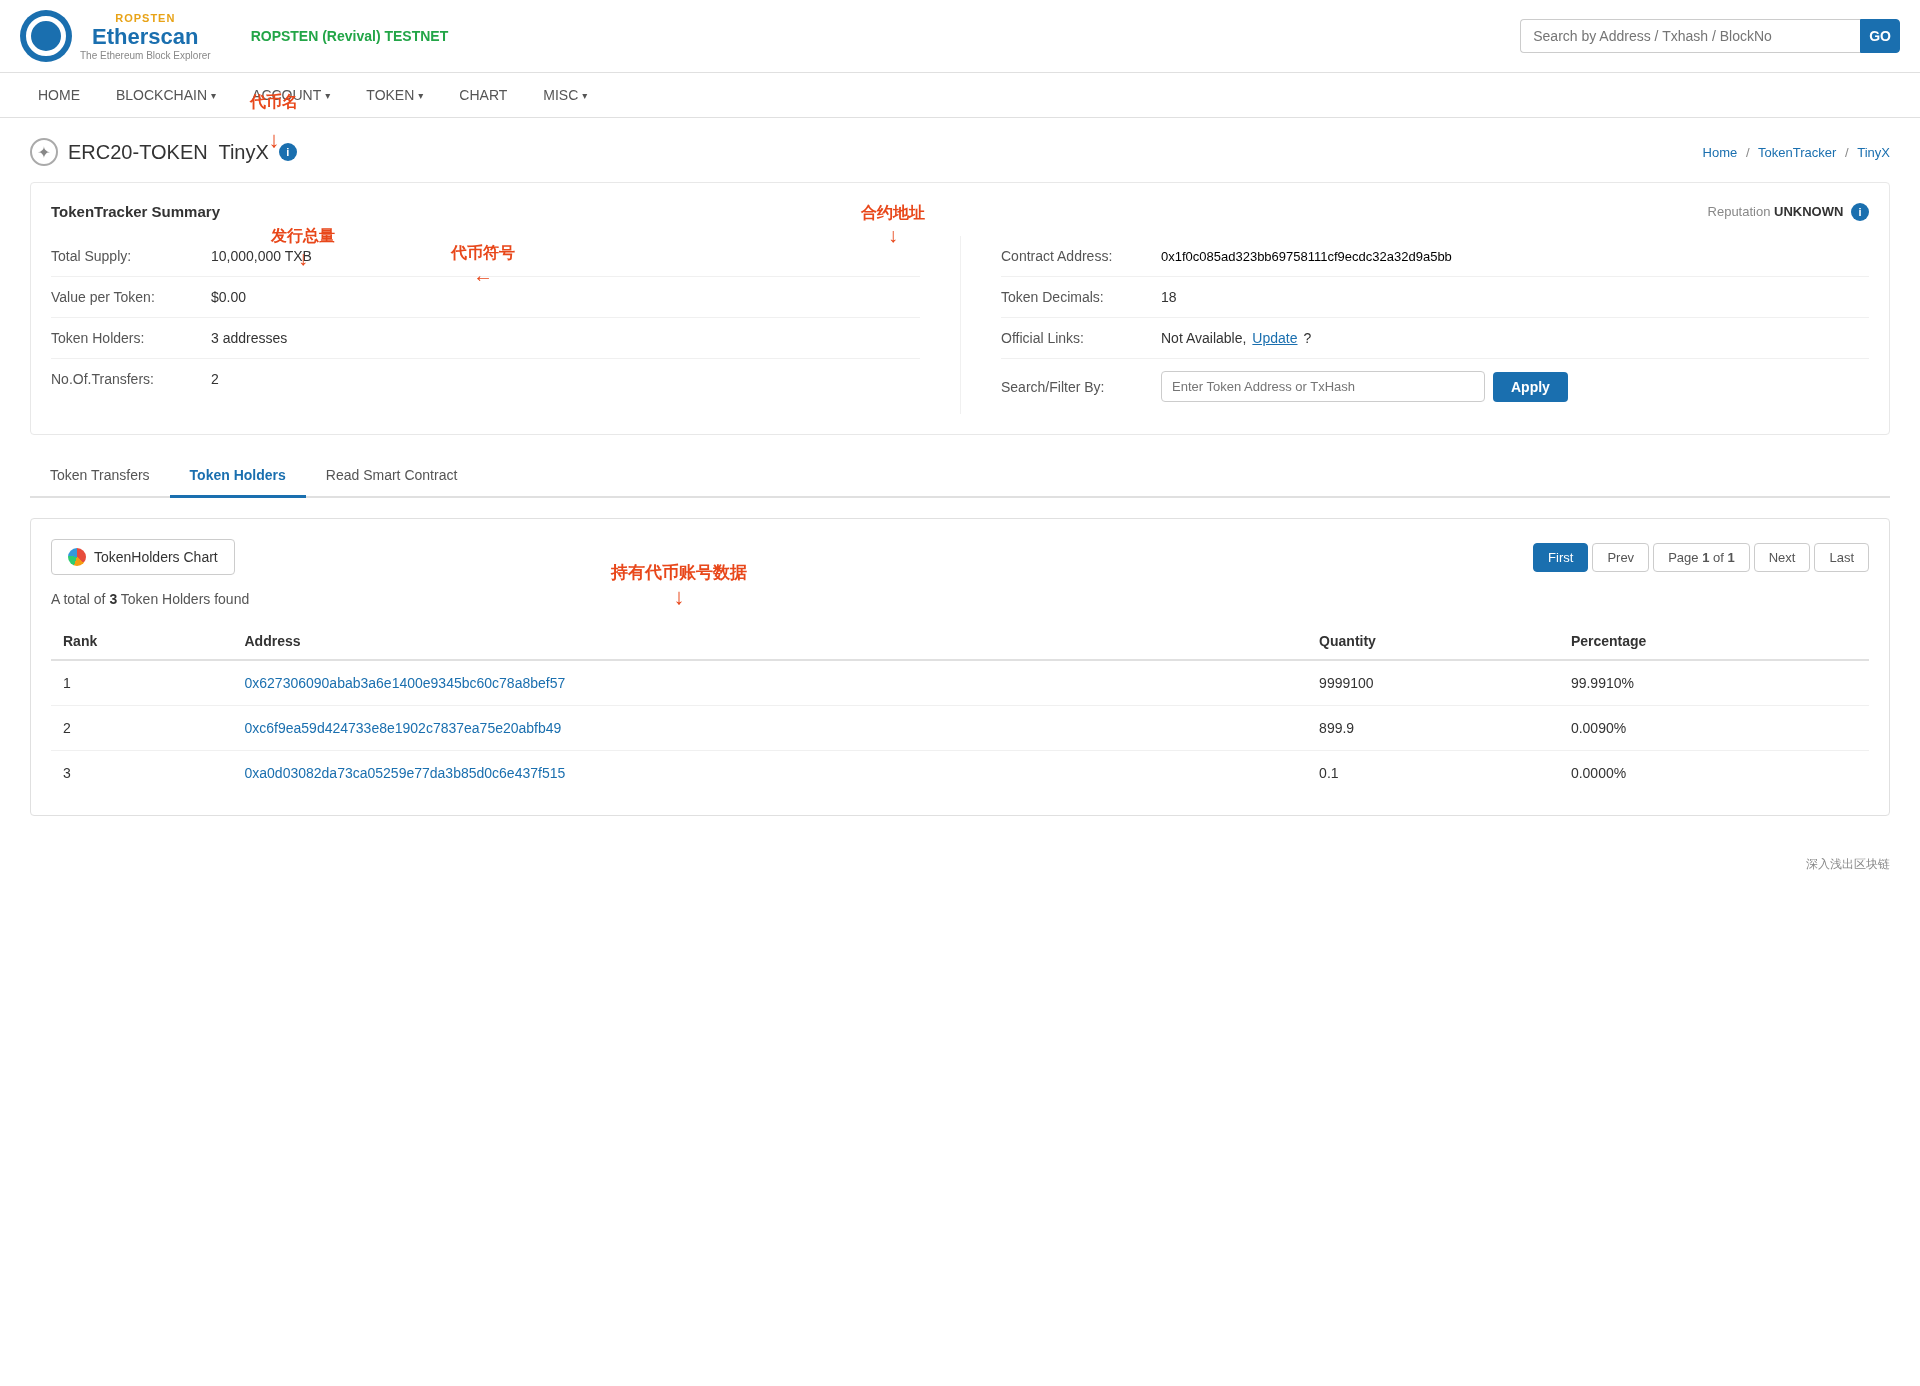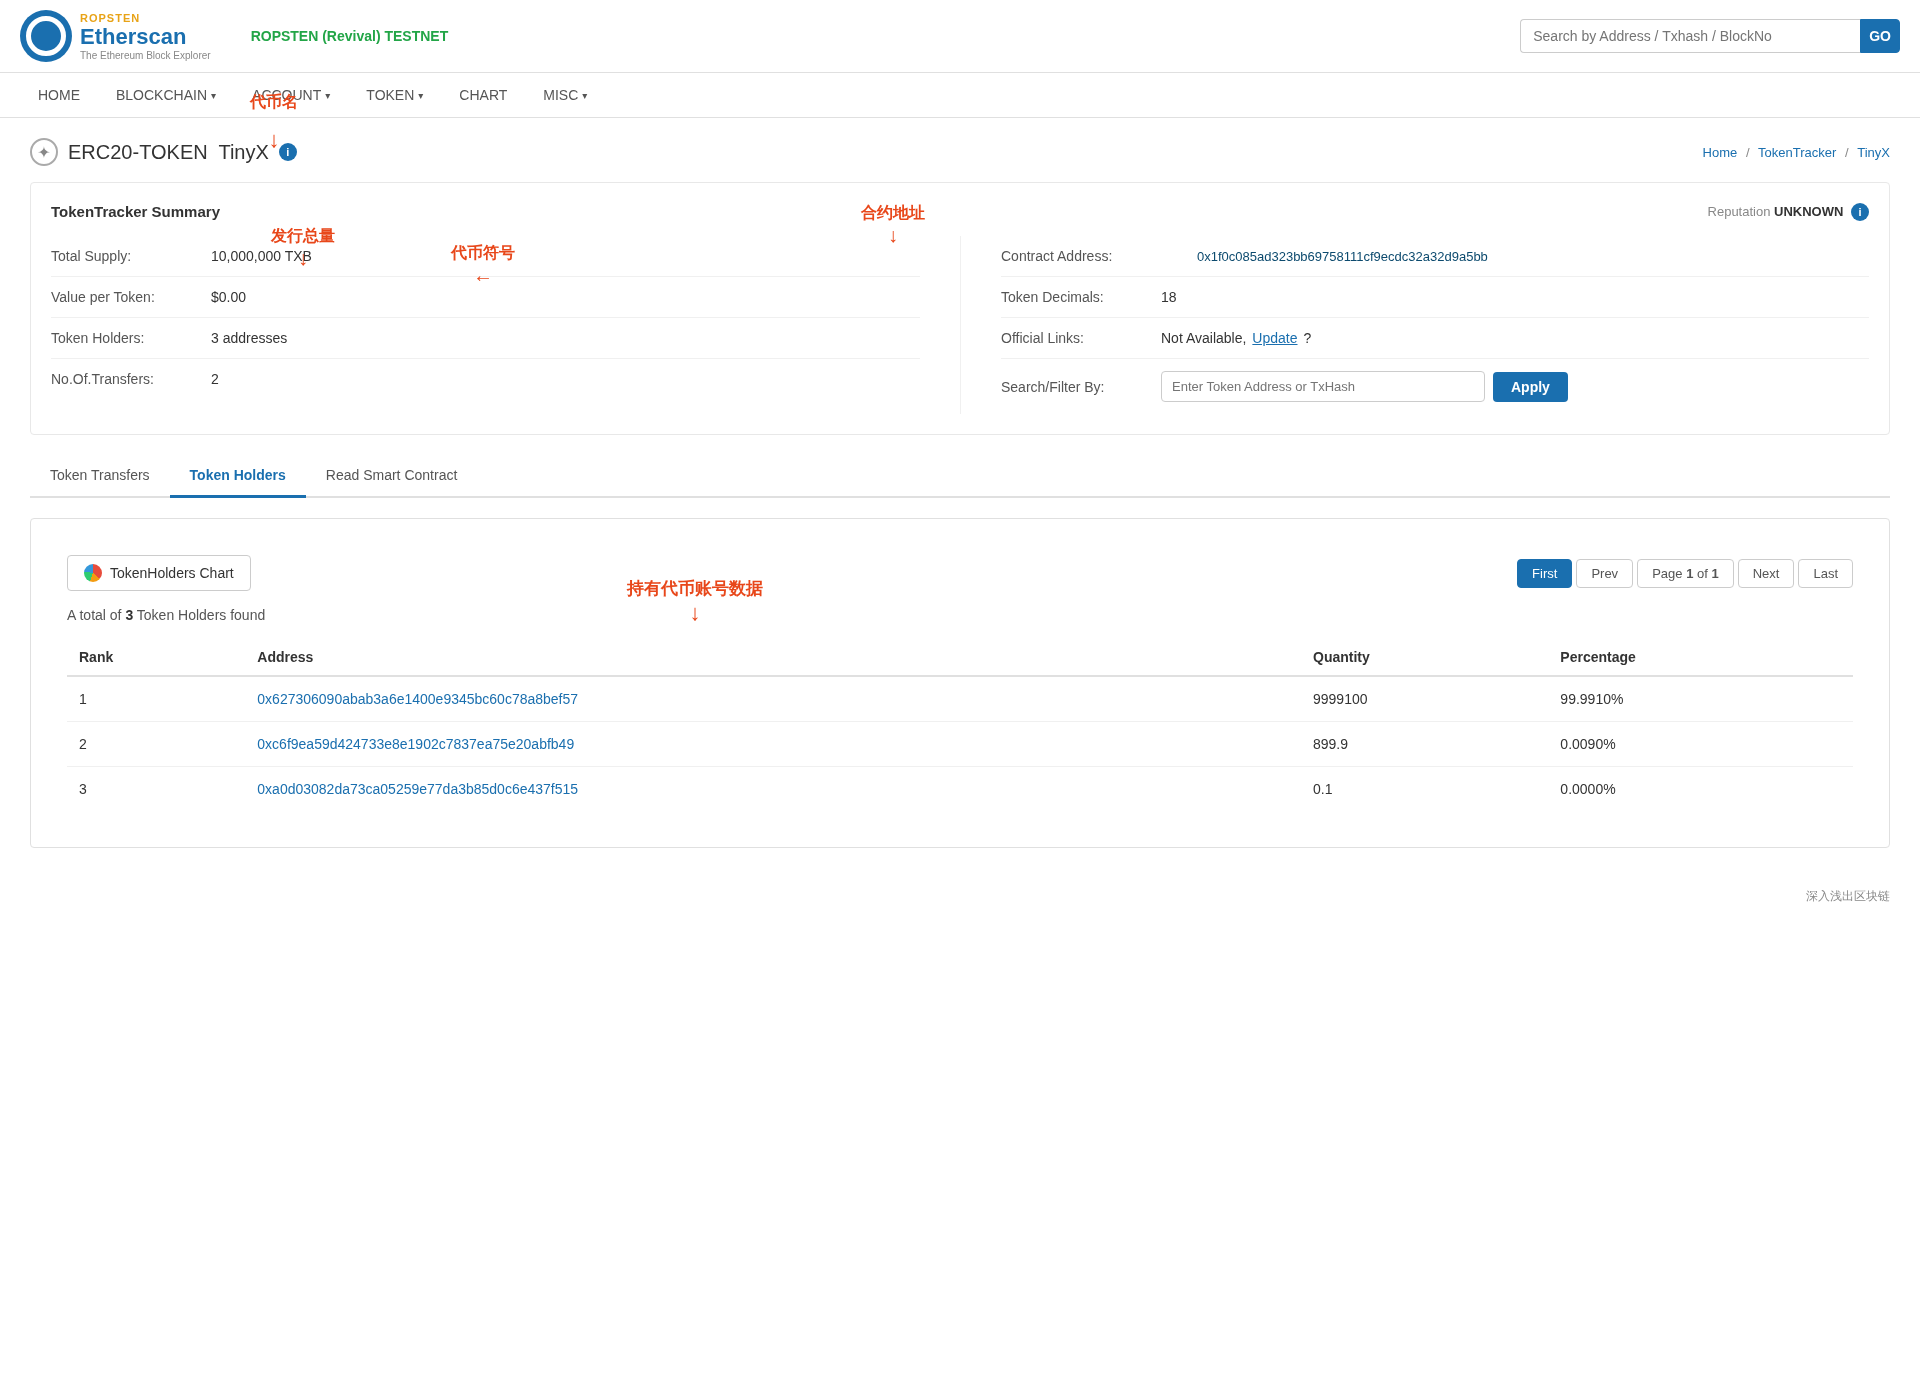--- a/index.html
+++ b/index.html
@@ -10,20 +10,21 @@
       display: flex;
       align-items: center;
       padding: 10px 20px;
       border-bottom: 1px solid #e0e0e0;
       background: #fff;
     }
     .logo-area {
       display: flex;
       align-items: center;
       margin-right: 40px;
+      text-align: center;
     }
     .logo-circle {
       width: 52px; height: 52px;
       background: #1a6faf;
       border-radius: 50%;
       display: flex; align-items: center; justify-content: center;
       margin-right: 8px;
       position: relative;
     }
     .logo-circle::before {
@@ -129,21 +130,21 @@
       gap: 0;
     }
     .summary-row {
       display: flex; align-items: center;
       padding: 12px 0;
       border-bottom: 1px solid #f0f0f0;
     }
     .summary-row:last-child { border-bottom: none; }
     .summary-label { width: 160px; color: #555; font-size: 14px; flex-shrink: 0; }
     .summary-value { color: #333; font-size: 14px; }
-    .summary-value.link { color: #0c4a6e; text-decoration: none; font-size: 13px; word-break: break-all; margin-left: 36px; }
+    .summary-value.link { color: #000000; text-decoration: none; font-size: 13px; word-break: break-all; }
 
     .summary-left { padding-right: 40px; }
     .summary-right { padding-left: 40px; border-left: 1px solid #f0f0f0; }
 
     .apply-filter {
       display: flex; align-items: center; gap: 8px;
     }
     .filter-input {
       padding: 7px 10px; border: 1px solid #ccc; border-radius: 4px;
       font-size: 13px; width: 324px; outline: none;
@@ -163,21 +164,21 @@
     .tab {
       padding: 12px 20px; cursor: pointer; font-size: 14px; color: #555;
       border-bottom: 3px solid transparent; margin-bottom: -2px;
     }
     .tab.active {
       color: #1a6faf; border-bottom: 3px solid #1a6faf; font-weight: bold;
     }
 
     
     .holders-section {
-      border: 1px solid #e0e0e0; border-radius: 4px; padding: 36px;
+      border: 1px solid #e0e0e0; border-radius: 4px; padding: 20px;
     }
     .holders-toolbar {
       display: flex; align-items: center; justify-content: space-between;
       margin-bottom: 16px;
     }
     .chart-btn {
       display: flex; align-items: center; gap: 8px;
       padding: 8px 16px;
       border: 1px solid #ccc; border-radius: 4px;
       background: #fff; cursor: pointer; font-size: 14px; color: #333;

